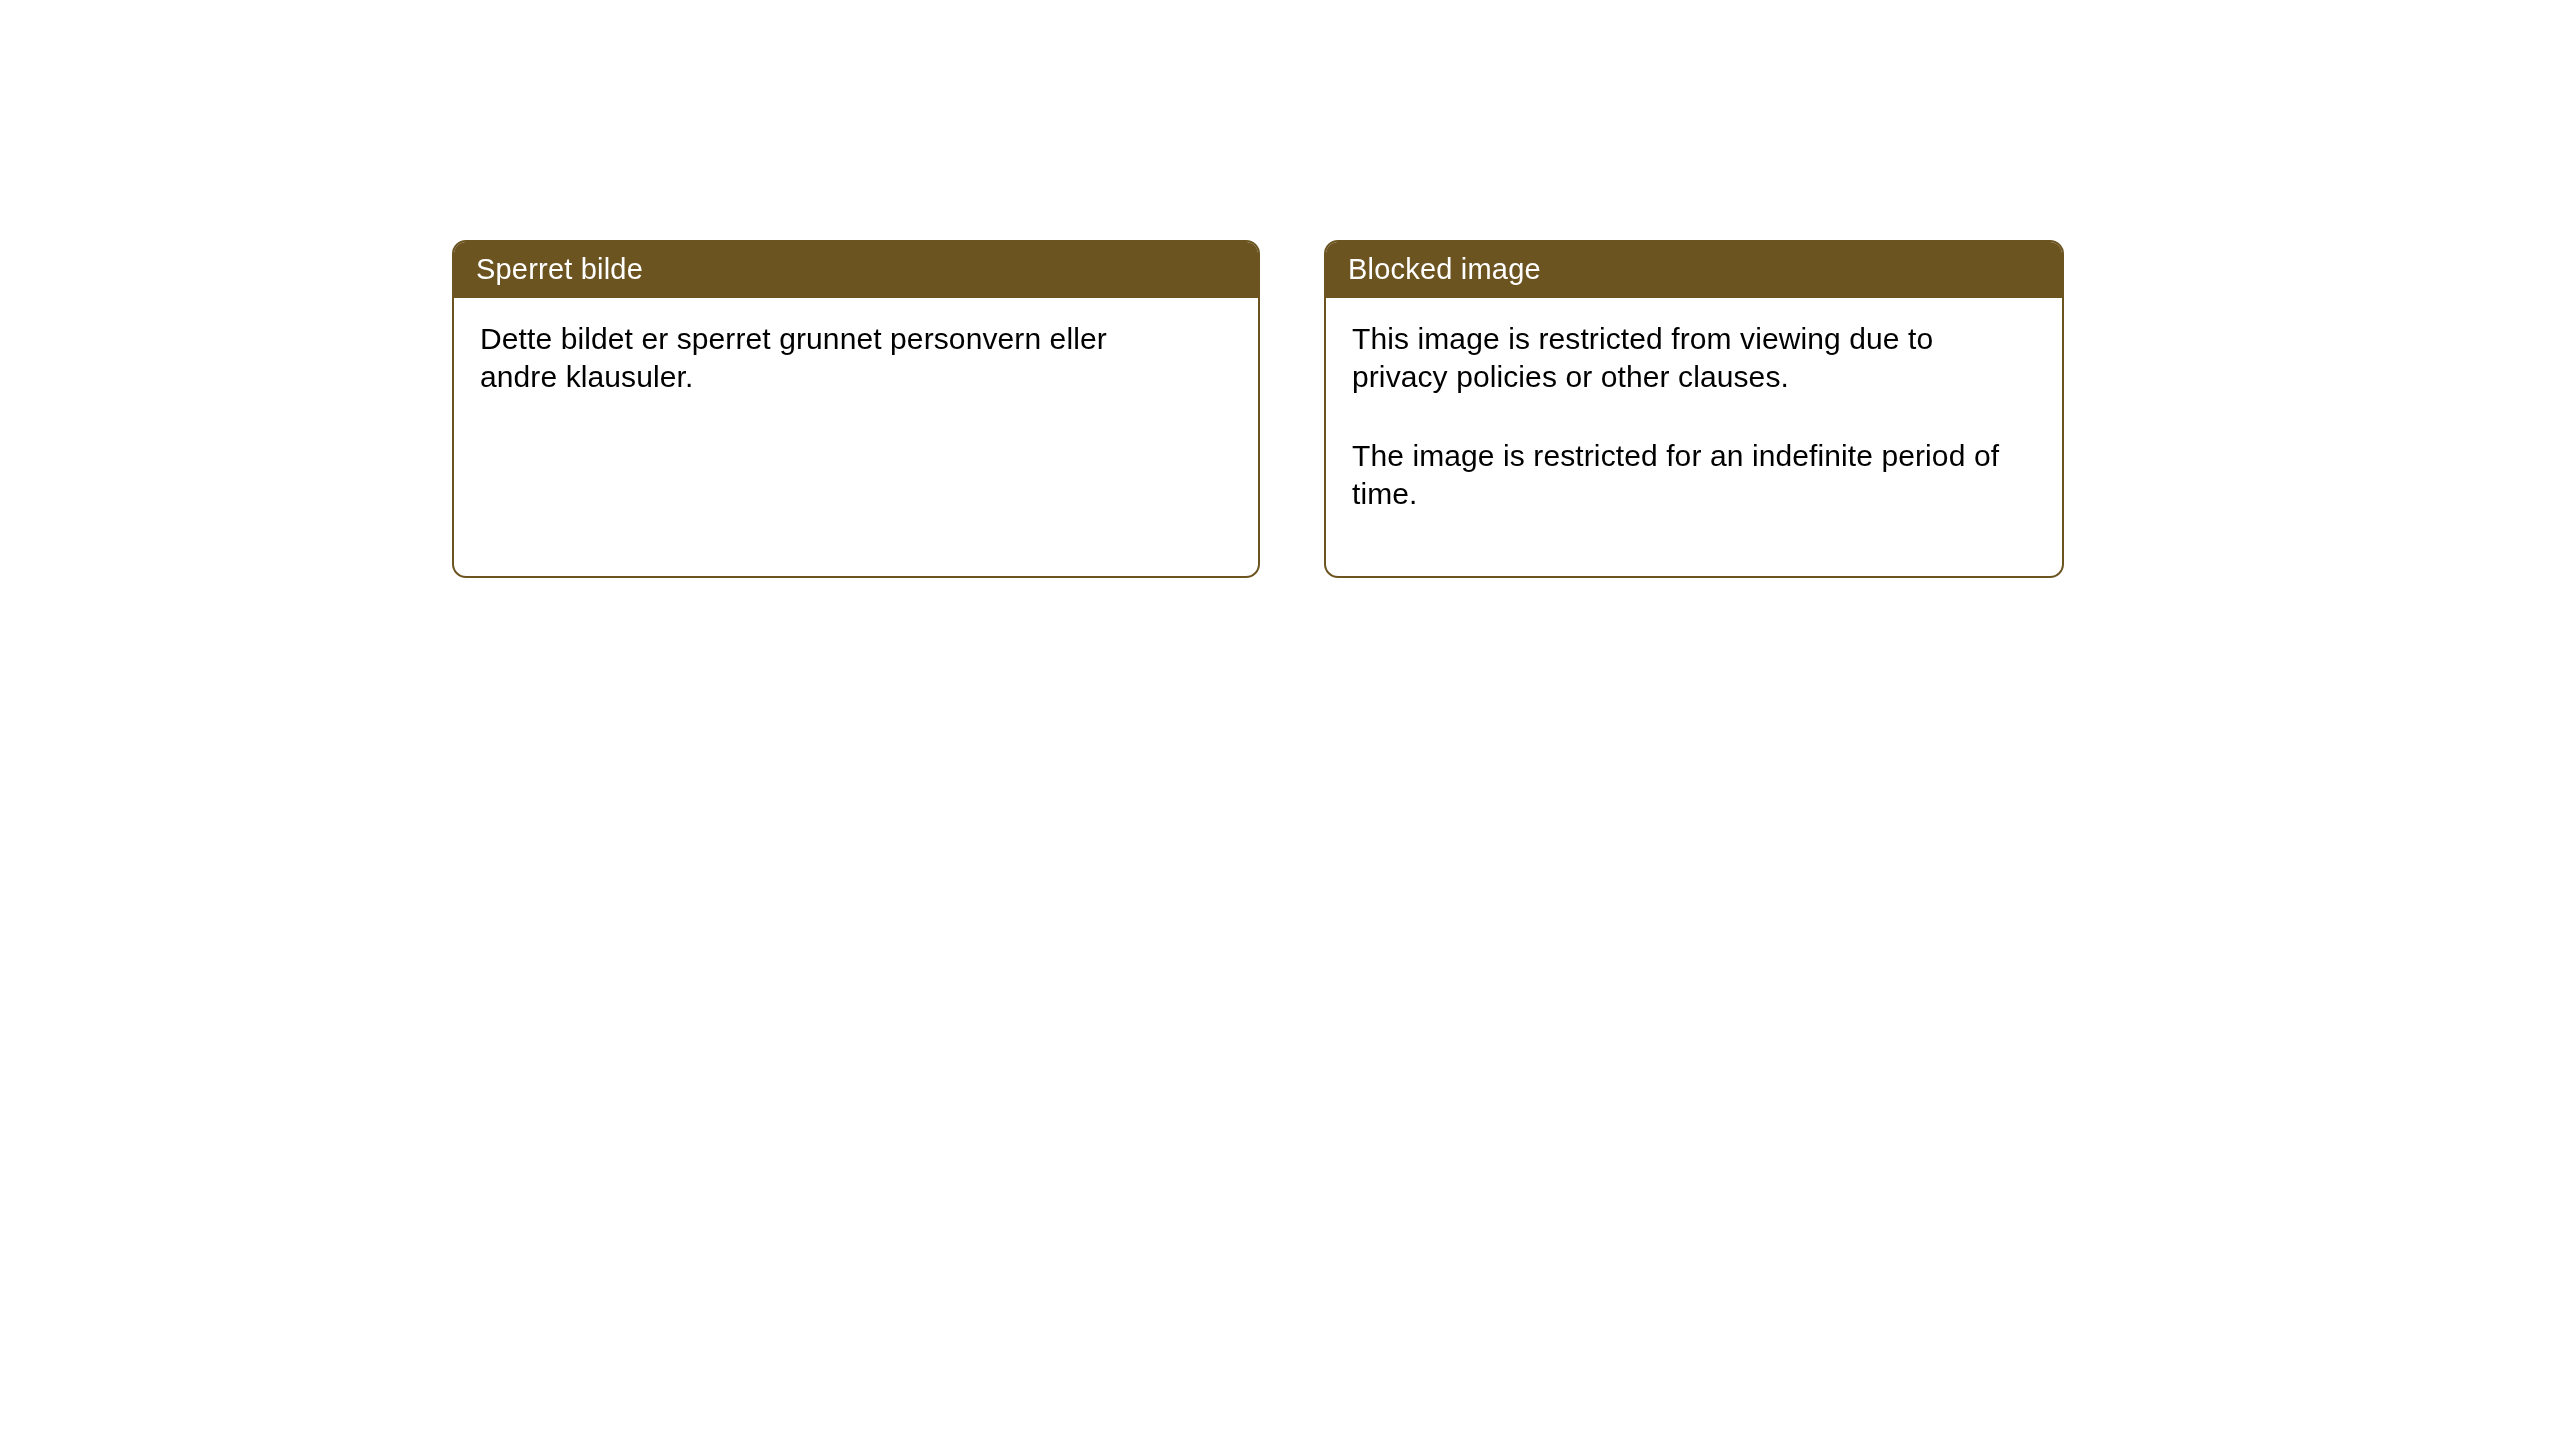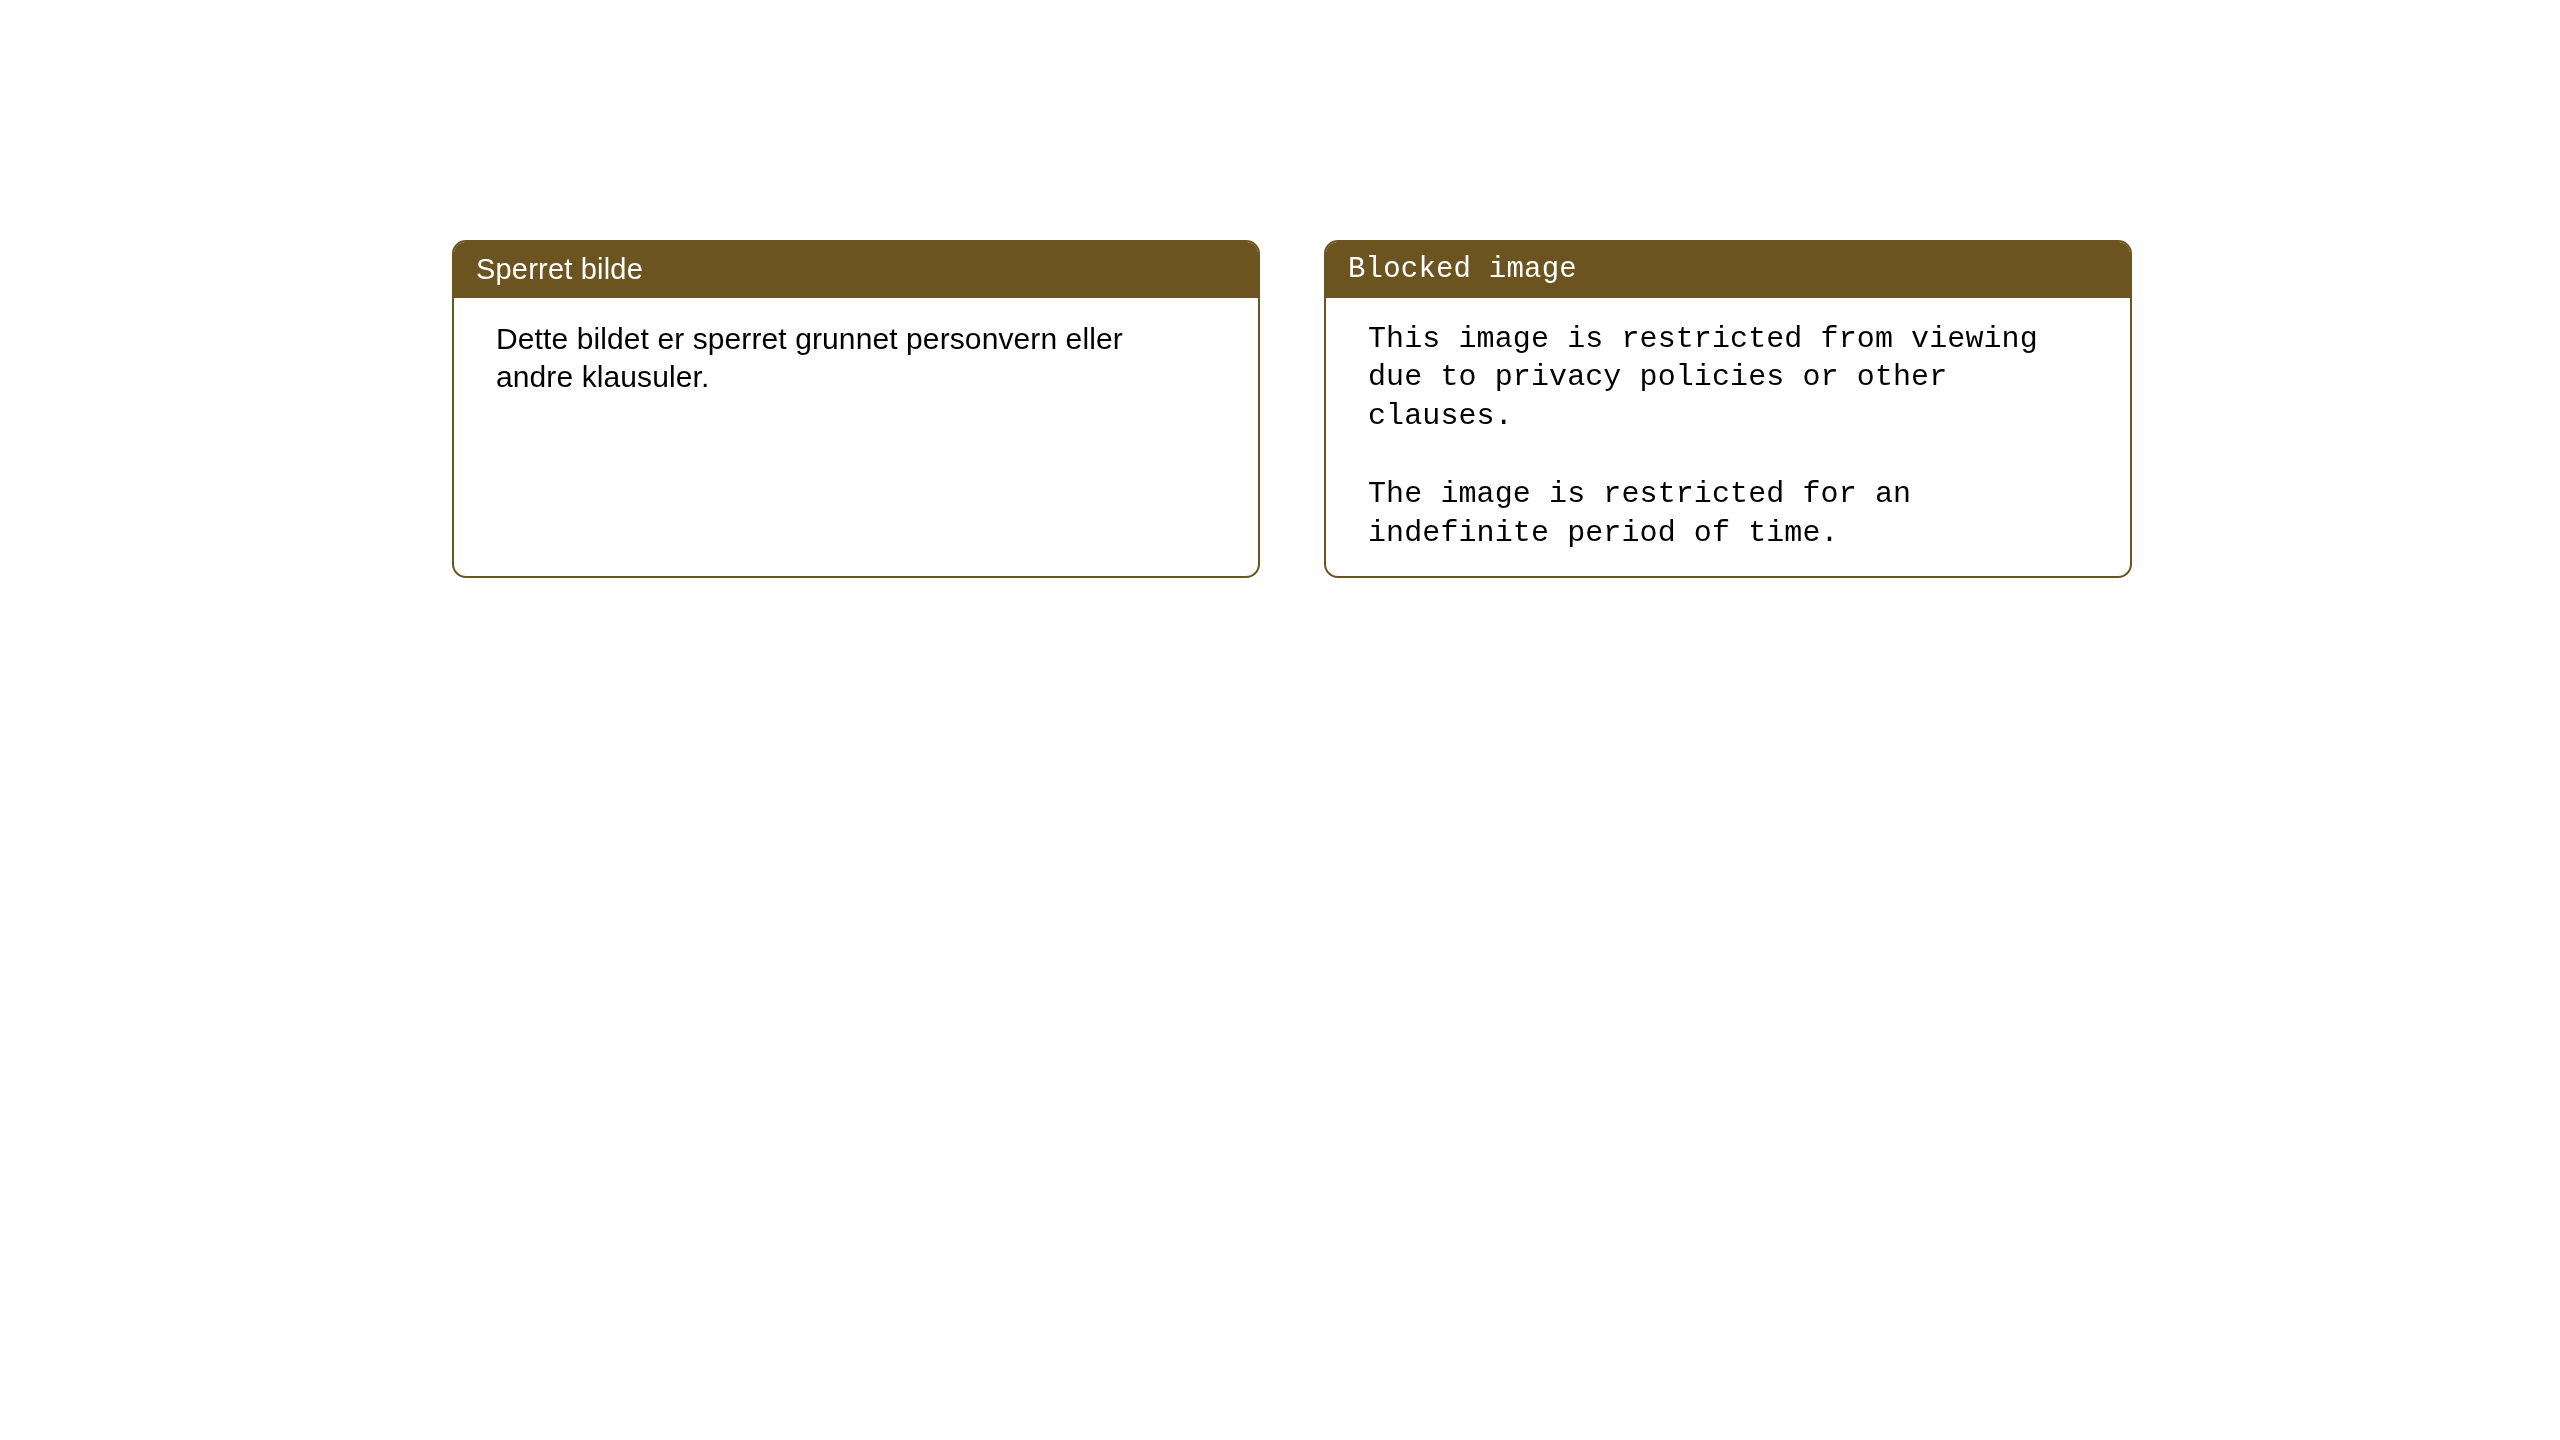--- a/index.html
+++ b/index.html
@@ -29,23 +29,22 @@
   .panel-no {
     left: 452px;
     top: 240px;
     width: 808px;
     height: 338px;
   }
 
   .panel-en {
     left: 1324px;
     top: 240px;
-    width: 808px;
+    width: 740px;
     height: 338px;
-    font-family: Liberation Mono, monospace;
   }
 
   .panel-header {
     box-sizing: border-box;
     background: #6b5420;
     height: 58px;
     margin: -2px -2px 0 -2px;
     padding: 0 0 0 24px;
     display: flex;
     align-items: center;
@@ -58,21 +57,20 @@
     font-size: 29px;
     font-weight: 400;
     line-height: 1;
     letter-spacing: 0.2px;
     white-space: nowrap;
   }
 
   .panel-body {
     box-sizing: border-box;
     padding: 22px 26px 20px 26px;
-    margin-left: 16px;
   }
 
   .panel-paragraph {
     margin: 0;
     color: #000000;
     font-size: 30px;
     line-height: 1.28;
     letter-spacing: 0.1px;
   }
 

